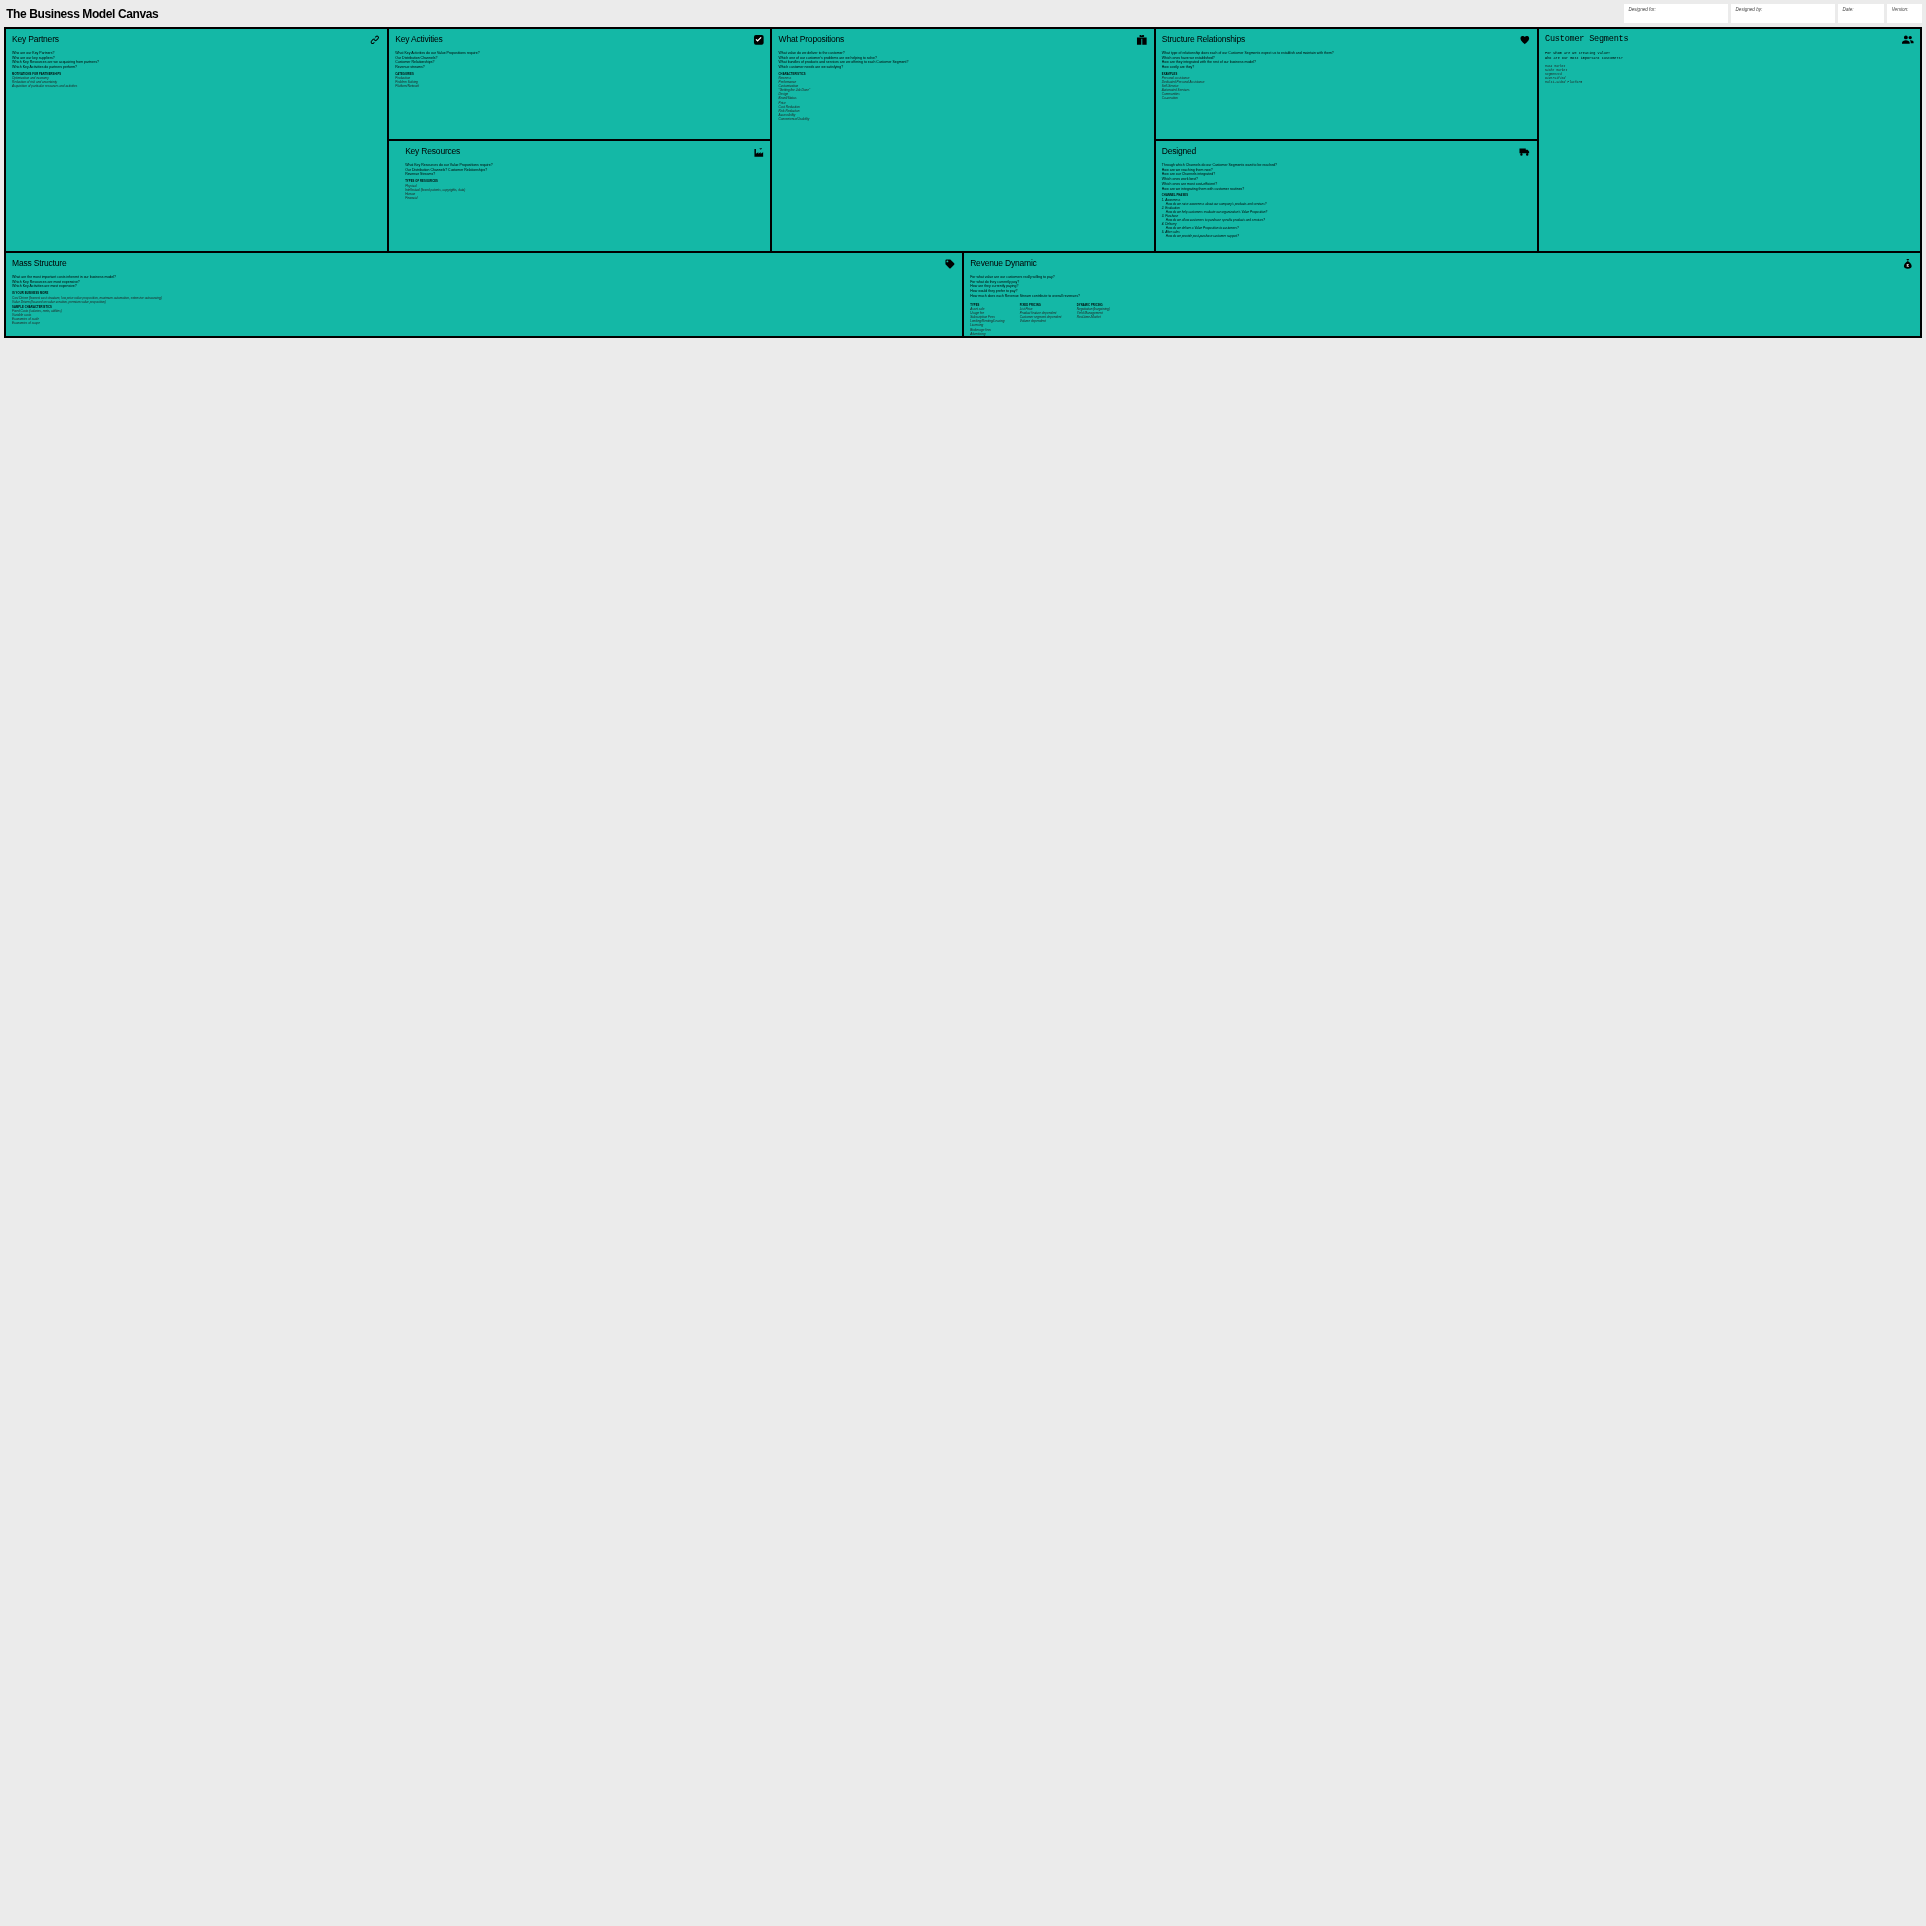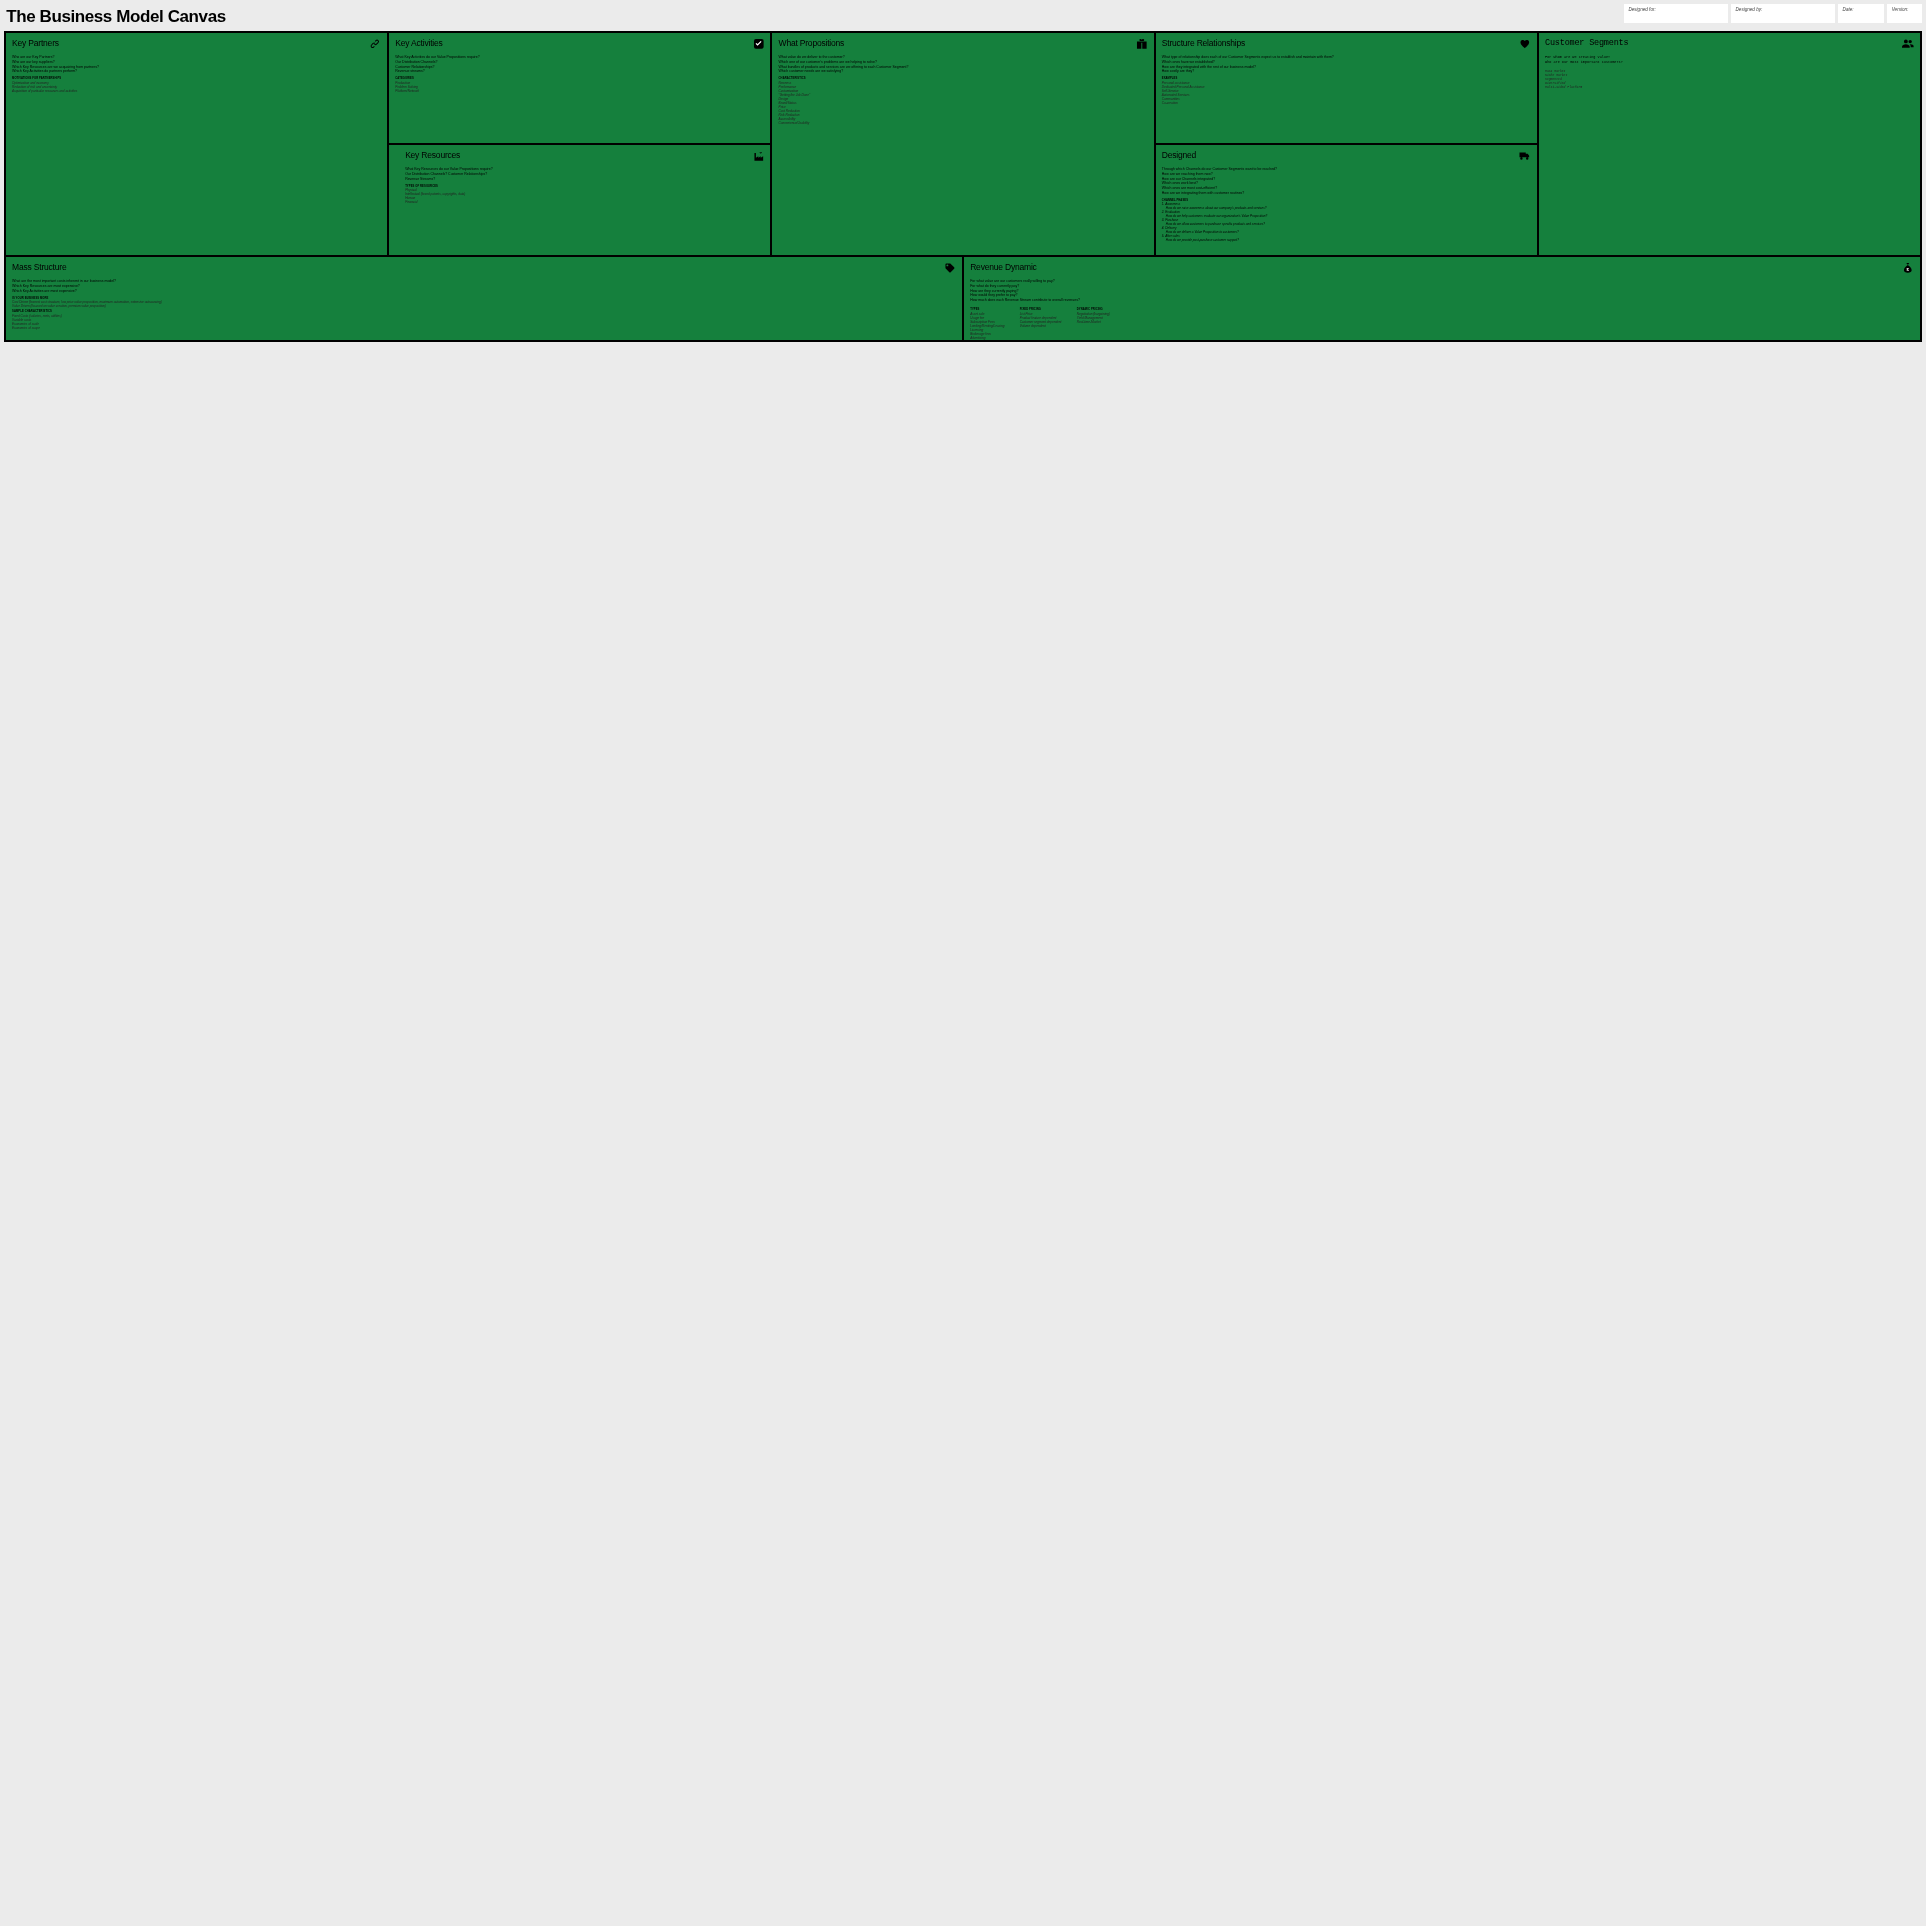--- a/index.html
+++ b/index.html
@@ -9,21 +9,21 @@
     padding: 3.9px 3.9px 7.7px 3.9px;
     color: #000;
   }
   .header {
     display: flex;
     align-items: flex-start;
     gap: 4.6px;
     margin-bottom: 3.9px;
   }
   .title {
-    font-size: 17px;
+    font-size: 12px;
     font-weight: 900;
     letter-spacing: -0.4px;
     flex: 0 0 auto;
     padding: 3.1px 0 0 2.3px;
   }
   .meta-boxes {
     display: flex;
     gap: 3.1px;
     margin-left: auto;
   }
@@ -33,21 +33,21 @@
     font-style: italic;
     font-size: 4.6px;
     color: #444;
   }
   .meta-box.wide { width: 104px; }
   .meta-box.mid { width: 46px; }
   .meta-box.narrow { width: 35px; }
 
   .canvas {
     border: 1.5px solid #000;
-    background: #15803d;
+    background: #14b8a6;
     display: grid;
     grid-template-columns: repeat(10, 1fr);
     grid-template-rows: 112px 112px 85px;
   }
   .block {
     border: 0.4px solid #000;
     padding: 5.4px 6.2px 4.6px 6.2px;
     position: relative;
     overflow: hidden;
   }

